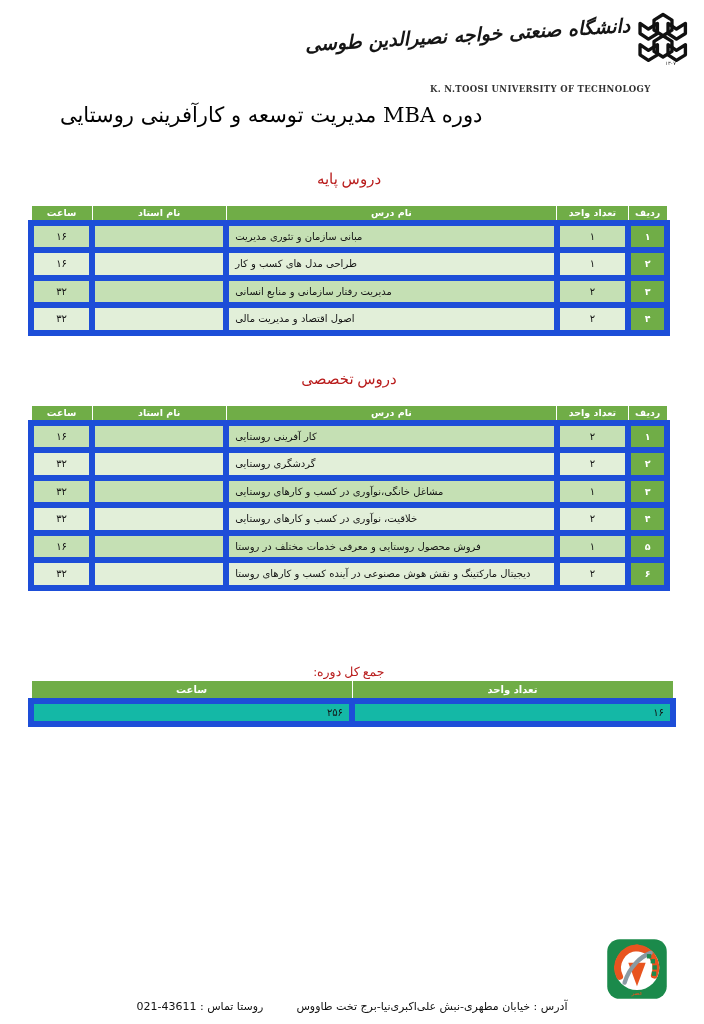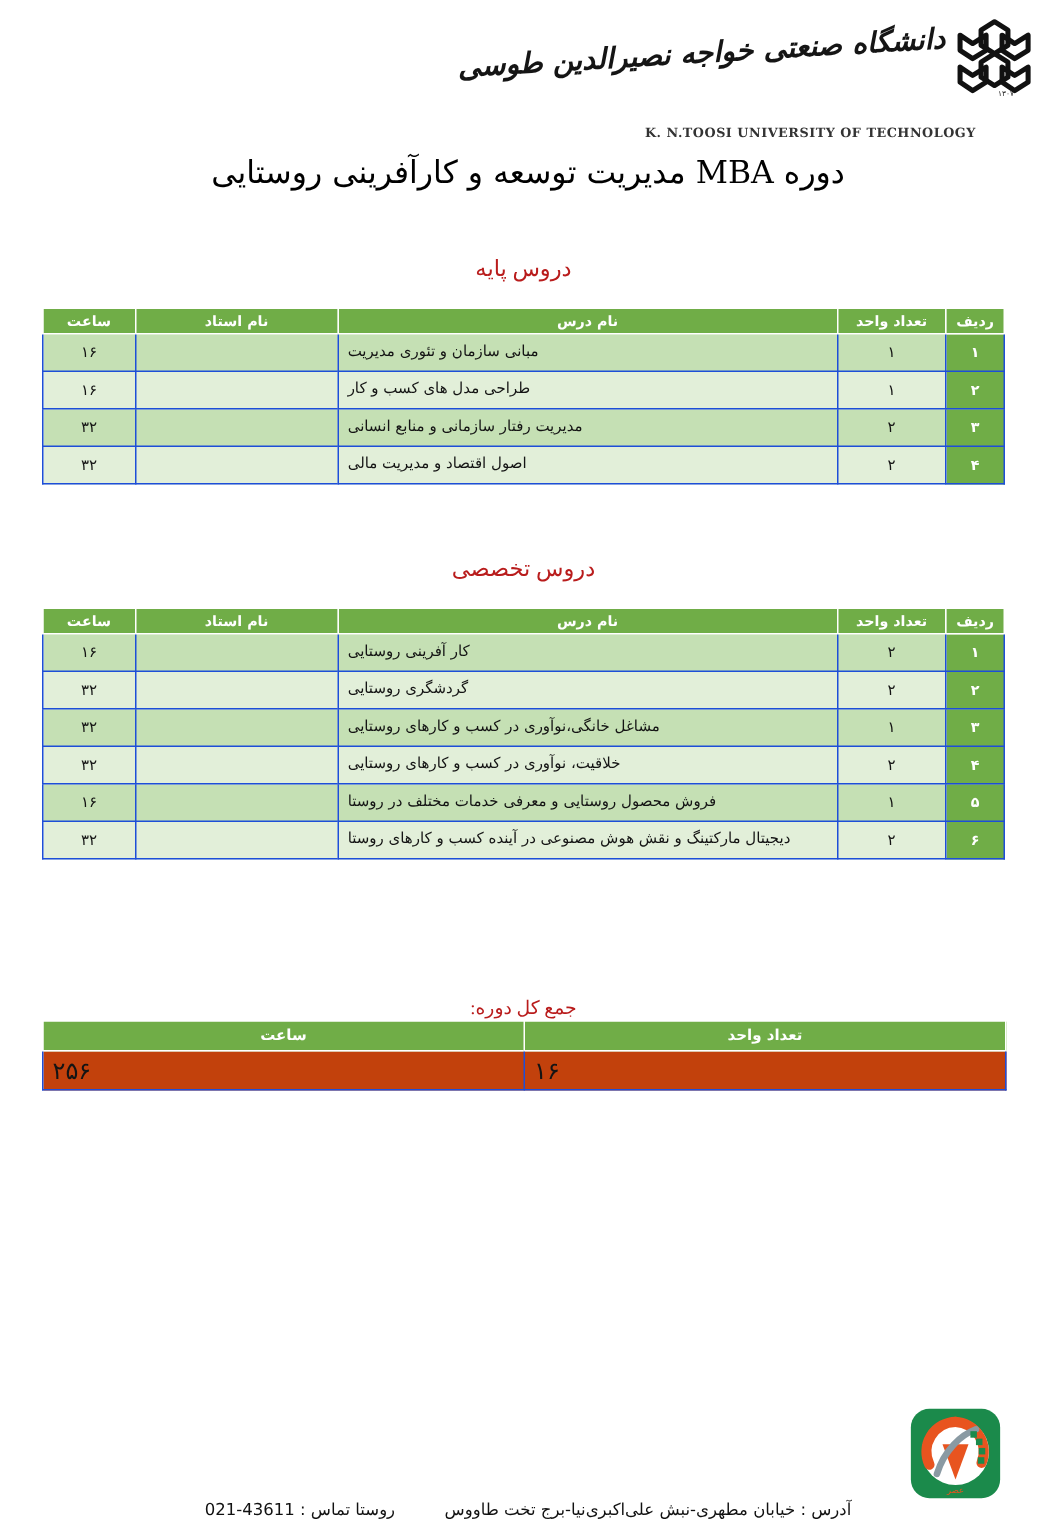--- a/index.html
+++ b/index.html
@@ -81,21 +81,21 @@
     white-space: nowrap;
     margin-top: 28px;
   }
 
   
   .doc-title {
     position: absolute;
     top: 100px;
     left: 0;
     width: 704px;
-    text-align: center;
+    text-align: left;
     font-family: "DejaVu Serif", "Liberation Serif", serif;
     font-size: 21px;
     font-weight: 400;
     color: #000;
     line-height: 1.5;
     padding: 0 60px;
   }
 
   
   .section-heading {
@@ -131,21 +131,21 @@
     color: #ffffff;
     font-weight: bold;
     height: 17px;
     padding: 1px 4px;
     text-align: center;
     border: 1px solid #ffffff;
     font-size: 9.5px;
     white-space: nowrap;
   }
   .course-table td {
-    border: 1px solid #1d4ed8;
+    border: 6px solid #1d4ed8;
     padding: 3px 6px;
     height: 25px;
     vertical-align: middle;
     color: #141414;
   }
   .course-table tbody tr:nth-child(odd)  td { background: #c5e0b4; }
   .course-table tbody tr:nth-child(even) td { background: #e2efd9; }
 
   .col-radif   { width: 36px;  text-align: center; }
   .col-vahed   { width: 67px;  text-align: center; }
@@ -162,23 +162,23 @@
     text-align: left;
     line-height: 1.55;
     font-size: 10px;
   }
   td.col-vahed, td.col-saat { font-size: 10px; }
 
   
   #table-total th { height: 20px; font-size: 10px; }
   #table-total td {
     height: 20px;
-    text-align: left;
-    background: #c2410c;
-    font-size: 16px;
+    text-align: right;
+    background: #14b8a6;
+    font-size: 10px;
   }
   .col-half { width: 321px; text-align: center; }
 
   
   .footer-logo {
     position: absolute;
     left: 606px;
     top: 938px;
     width: 62px;
     height: 62px;

